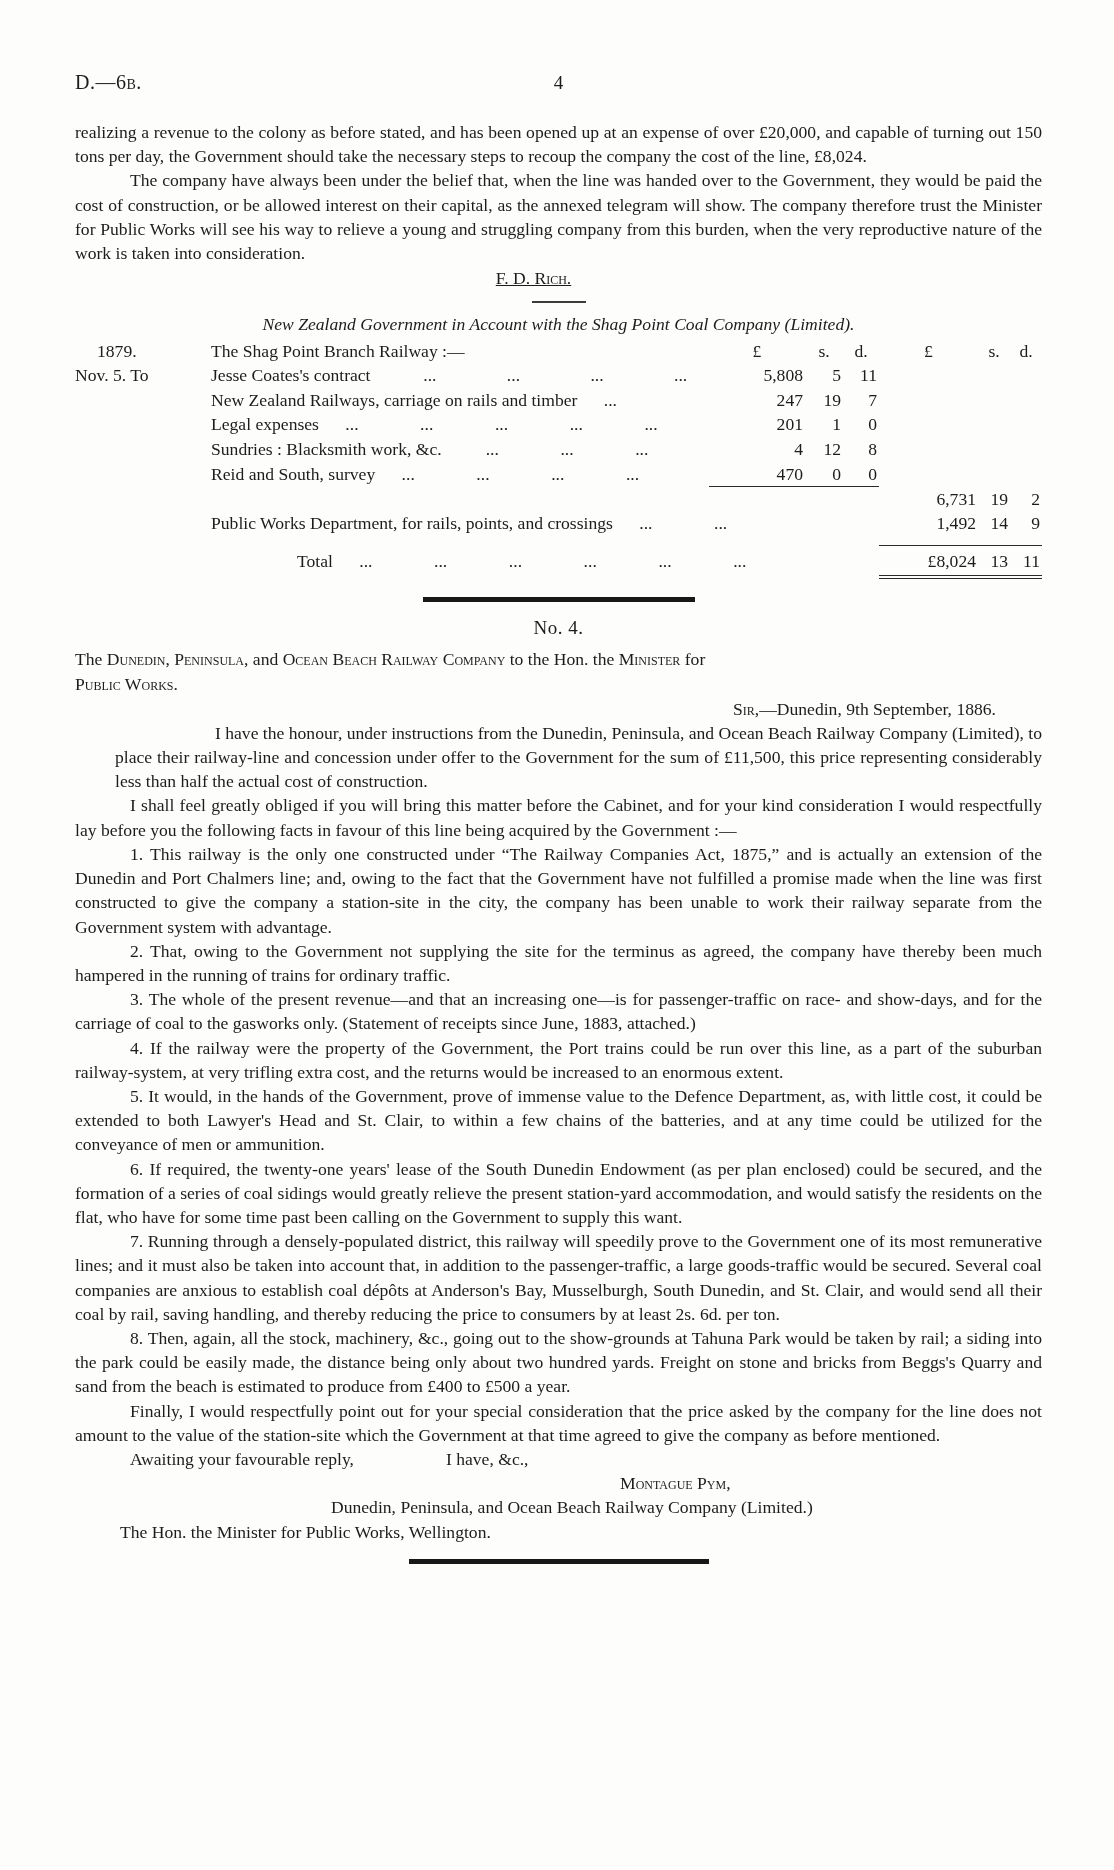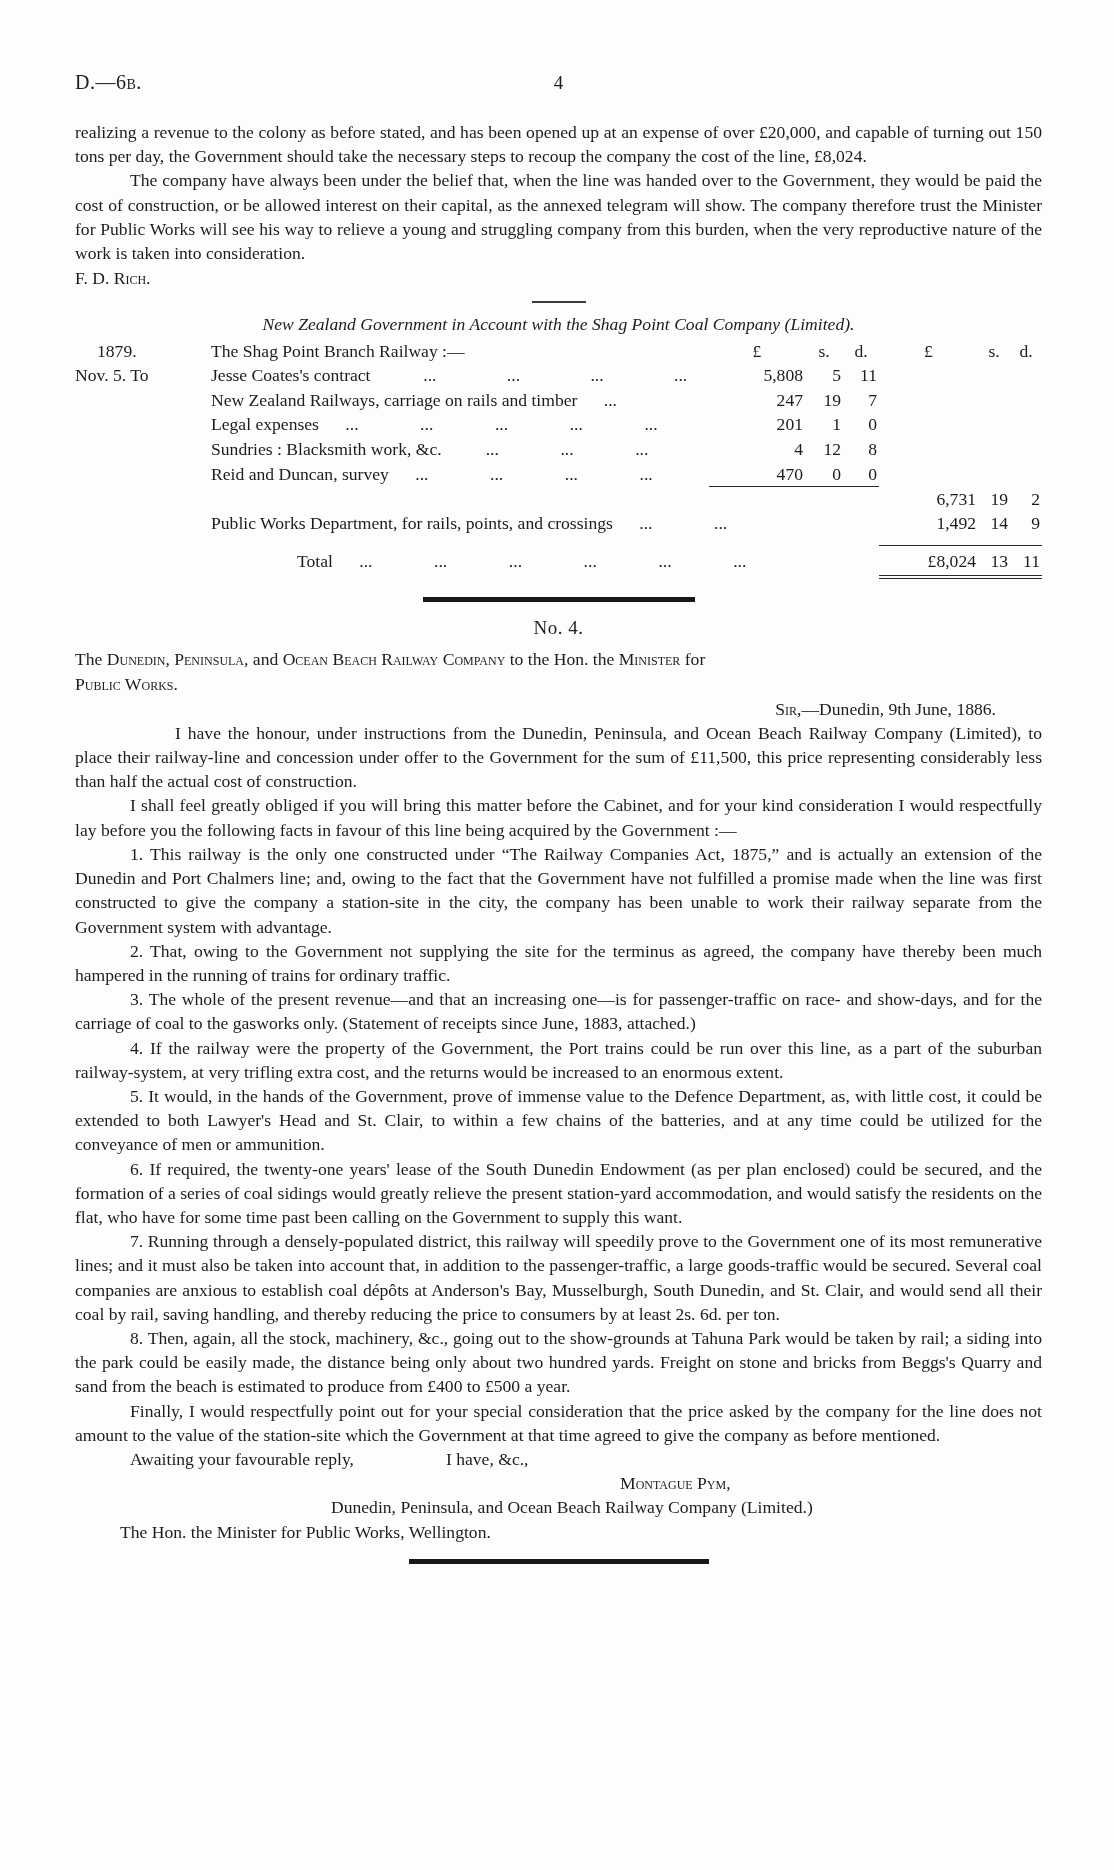--- a/index.html
+++ b/index.html
@@ -10,22 +10,22 @@
     font-family:"Liberation Serif","DejaVu Serif",serif;
     font-size:17.6px;line-height:24.2px;
     overflow:hidden;position:relative;
   }
   .sc{font-variant:small-caps;}
   .page-header{position:relative;height:26px;margin-bottom:24px;font-size:20px;line-height:24px;}
   .doc-ref{letter-spacing:.5px;}
   .page-num{position:absolute;left:50%;top:1px;transform:translateX(-50%);font-size:19px;}
   .para{margin:0;text-align:justify;}
   .indent{text-indent:55px;}
-  .first-indent{text-indent:100px;}
-  .sig-right{text-align:left;padding-right:50px;margin-top:1px;}
+  .first-indent{text-indent:100px;margin-left:40px;}
+  .sig-right{text-align:center;padding-right:50px;margin-top:1px;text-decoration:underline;}
   .rule-short{width:54px;border-top:2px solid #3c3c3c;margin:11px auto 9px;}
   .table-title{text-align:center;font-style:italic;margin:2px 0 2px;}
   table.acct{border-collapse:collapse;width:100%;table-layout:fixed;}
   .acct td{padding:0;vertical-align:baseline;line-height:24.6px;overflow:hidden;white-space:nowrap;}
   .acct td.num{text-align:right;padding-right:2px;}
   .acct td.hdr{text-align:center;padding-right:0;}
   .acct td.year{padding-left:22px;}
   .acct td.sumline{border-top:1.6px solid #2a2a2a;}
   .acct tr.total-row td.gt{border-top:1.6px solid #2a2a2a;border-bottom:4px double #2a2a2a;padding-top:3px;padding-bottom:2px;}
   .acct td.total-label{padding-left:222px;padding-top:3px;margin-top:36px;}
@@ -118,21 +118,21 @@
         <td>Sundries :  Blacksmith work, &amp;c.   ...    ...    ...</td>
         <td class="num">4</td>
         <td class="num">12</td>
         <td class="num">8</td>
         <td></td>
             <td></td>
             <td></td>
       </tr>
       <tr>
         <td></td>
-        <td>Reid and Duncan, survey  ...    ...    ...    ...</td>
+        <td>Reid and South, survey  ...    ...    ...    ...</td>
         <td class="num">470</td>
         <td class="num">0</td>
         <td class="num">0</td>
         <td></td>
             <td></td>
             <td></td>
       </tr>
       <tr>
         <td></td>
             <td></td>
@@ -168,21 +168,21 @@
   <section>
     <div class="no-heading">No. 4.</div>
 
     <div class="letter-head">
       <div><span>The </span><span class="sc">Dunedin, Peninsula,</span><span> and </span><span class="sc">Ocean Beach Railway Company</span><span> to the Hon. the </span><span class="sc">Minister</span><span> for</span></div>
       <div><span class="sc">Public Works.</span></div>
     </div>
 
     <div class="sir-row">
       <span class="sc">Sir,—</span>
-      <span>Dunedin, 9th June, 1886.</span>
+      <span>Dunedin, 9th September, 1886.</span>
     </div>
 
     <p class="para first-indent">I have the honour, under instructions from the Dunedin, Peninsula, and Ocean Beach Railway Company (Limited), to place their railway-line and concession under offer to the Government for the sum of £11,500, this price representing considerably less than half the actual cost of construction.</p>
     <p class="para indent">I shall feel greatly obliged if you will bring this matter before the Cabinet, and for your kind consideration I would respectfully lay before you the following facts in favour of this line being acquired by the Government :—</p>
     <p class="para indent">1. This railway is the only one constructed under “The Railway Companies Act, 1875,” and is actually an extension of the Dunedin and Port Chalmers line; and, owing to the fact that the Government have not fulfilled a promise made when the line was first constructed to give the company a station-site in the city, the company has been unable to work their railway separate from the Government system with advantage.</p>
     <p class="para indent">2. That, owing to the Government not supplying the site for the terminus as agreed, the company have thereby been much hampered in the running of trains for ordinary traffic.</p>
     <p class="para indent">3. The whole of the present revenue—and that an increasing one—is for passenger-traffic on race- and show-days, and for the carriage of coal to the gasworks only.  (Statement of receipts since June, 1883, attached.)</p>
     <p class="para indent">4. If the railway were the property of the Government, the Port trains could be run over this line, as a part of the suburban railway-system, at very trifling extra cost, and the returns would be increased to an enormous extent.</p>
     <p class="para indent">5. It would, in the hands of the Government, prove of immense value to the Defence Department, as, with little cost, it could be extended to both Lawyer's Head and St. Clair, to within a few chains of the batteries, and at any time could be utilized for the conveyance of men or ammunition.</p>
     <p class="para indent">6. If required, the twenty-one years' lease of the South Dunedin Endowment (as per plan enclosed) could be secured, and the formation of a series of coal sidings would greatly relieve the present station-yard accommodation, and would satisfy the residents on the flat, who have for some time past been calling on the Government to supply this want.</p>

